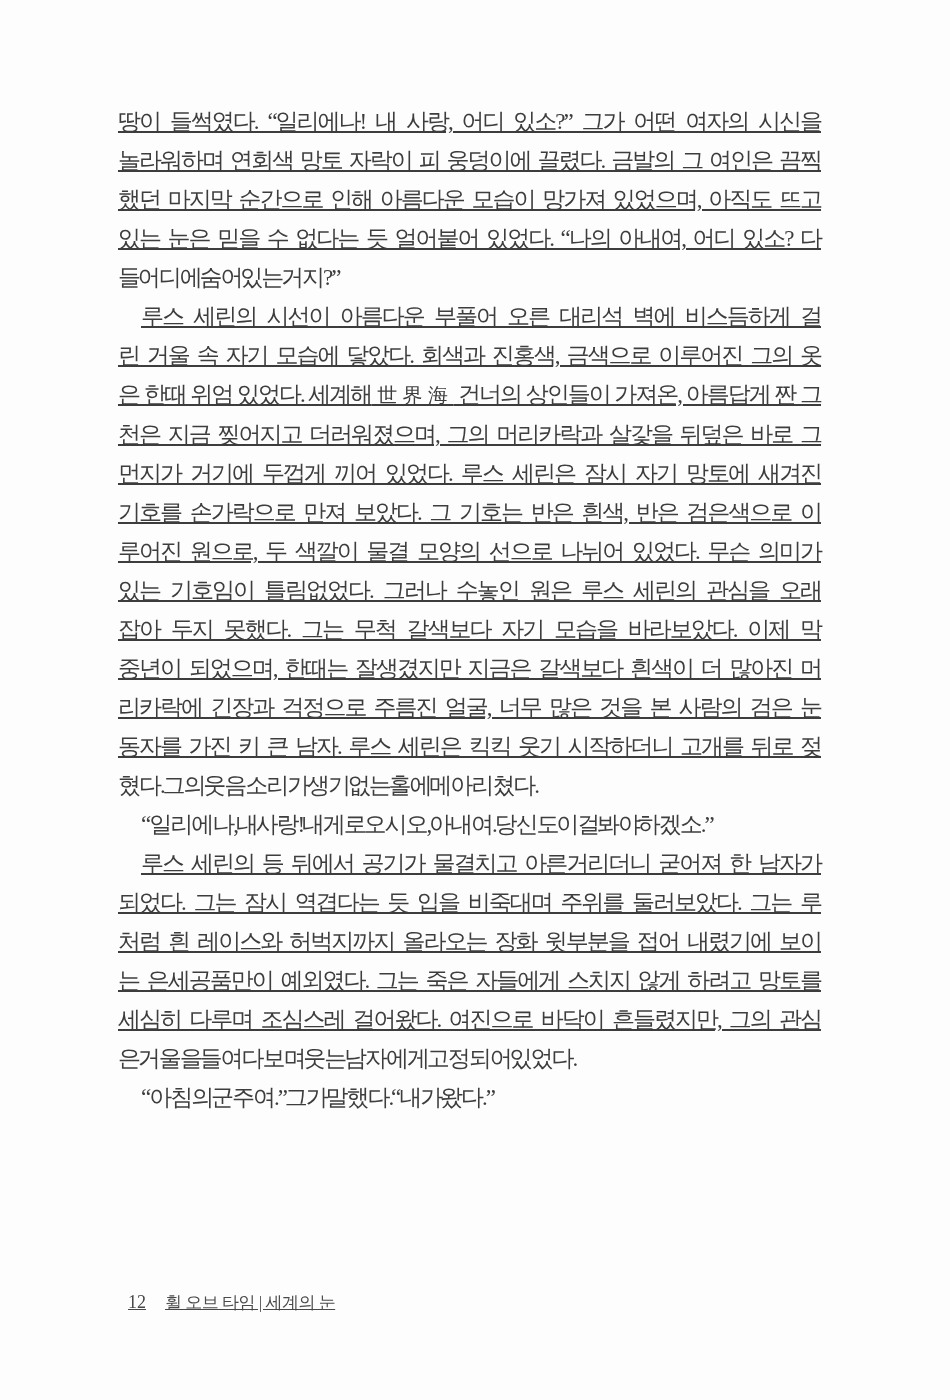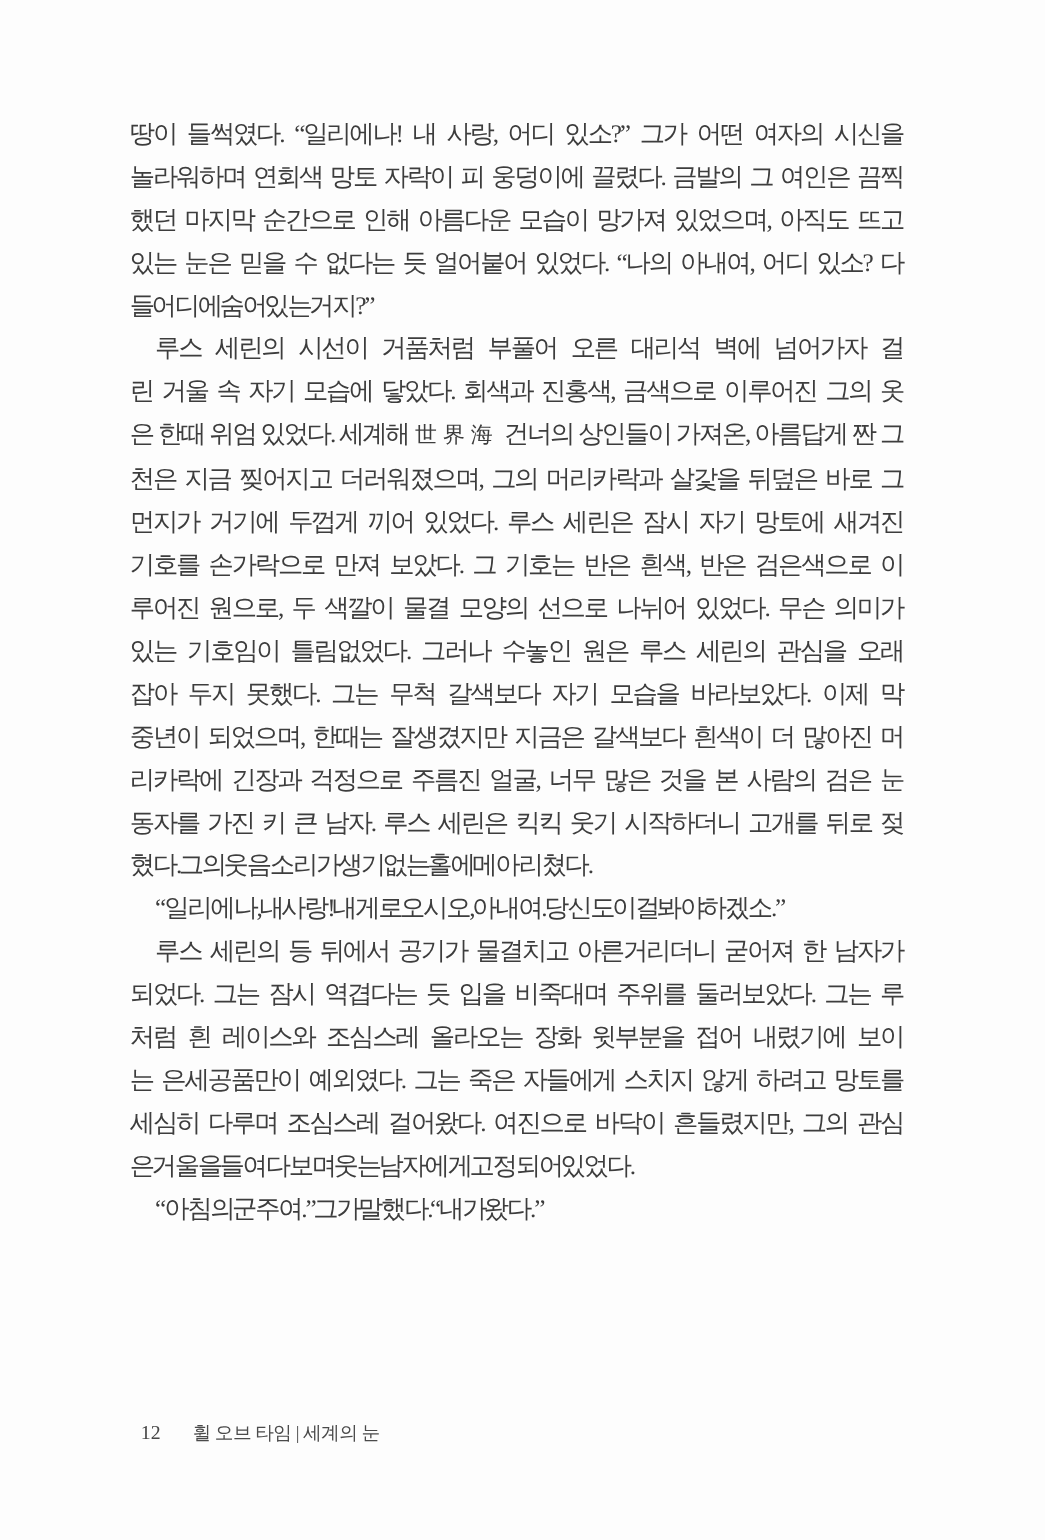--- a/index.html
+++ b/index.html
@@ -31,74 +31,76 @@
     font-weight: 400;
   }
   .line {
     text-align: right;
     text-align-last: left;
     min-height: 39px;
   }
   .line.just {
     text-align: justify;
     text-align-last: justify;
+    text-decoration: underline;
   }
   .line.indent {
     text-indent: 23px;
   }
   .hanja {
     font-size: 20px;
     letter-spacing: -0.5px;
   }
   .footer {
     position: absolute;
     left: 128px;
     top: 1291px;
     display: flex;
     align-items: baseline;
     color: #474747;
+    text-decoration: underline;
   }
   .pagenum {
     font-size: 18px;
     letter-spacing: 0;
   }
   .running-title {
-    margin-left: 29px;
+    margin-left: 19px;
     font-size: 17px;
     letter-spacing: -0.5px;
     color: #4a4a4a;
   }
 </style>
 </head>
 <body>
 
 <div class="page">
   <div class="text-block">
       <div class="line just">땅이 들썩였다. “일리에나! 내 사랑, 어디 있소?” 그가 어떤 여자의 시신을</div>
       <div class="line just">놀라워하며 연회색 망토 자락이 피 웅덩이에 끌렸다. 금발의 그 여인은 끔찍</div>
       <div class="line just">했던 마지막 순간으로 인해 아름다운 모습이 망가져 있었으며, 아직도 뜨고</div>
       <div class="line just">있는 눈은 믿을 수 없다는 듯 얼어붙어 있었다. “나의 아내여, 어디 있소? 다</div>
       <div class="line">들 어디에 숨어 있는 거지?”</div>
-      <div class="line just indent">루스 세린의 시선이 거품처럼 부풀어 오른 대리석 벽에 넘어가자 걸</div>
+      <div class="line just indent">루스 세린의 시선이 아름다운 부풀어 오른 대리석 벽에 비스듬하게 걸</div>
       <div class="line just">린 거울 속 자기 모습에 닿았다. 회색과 진홍색, 금색으로 이루어진 그의 옷</div>
       <div class="line just">은 한때 위엄 있었다. 세계해<span class="hanja">世界海</span> 건너의 상인들이 가져온, 아름답게 짠 그</div>
       <div class="line just">천은 지금 찢어지고 더러워졌으며, 그의 머리카락과 살갗을 뒤덮은 바로 그</div>
       <div class="line just">먼지가 거기에 두껍게 끼어 있었다. 루스 세린은 잠시 자기 망토에 새겨진</div>
       <div class="line just">기호를 손가락으로 만져 보았다. 그 기호는 반은 흰색, 반은 검은색으로 이</div>
       <div class="line just">루어진 원으로, 두 색깔이 물결 모양의 선으로 나뉘어 있었다. 무슨 의미가</div>
       <div class="line just">있는 기호임이 틀림없었다. 그러나 수놓인 원은 루스 세린의 관심을 오래</div>
       <div class="line just">잡아 두지 못했다. 그는 무척 갈색보다 자기 모습을 바라보았다. 이제 막</div>
       <div class="line just">중년이 되었으며, 한때는 잘생겼지만 지금은 갈색보다 흰색이 더 많아진 머</div>
       <div class="line just">리카락에 긴장과 걱정으로 주름진 얼굴, 너무 많은 것을 본 사람의 검은 눈</div>
       <div class="line just">동자를 가진 키 큰 남자. 루스 세린은 킥킥 웃기 시작하더니 고개를 뒤로 젖</div>
       <div class="line">혔다. 그의 웃음소리가 생기 없는 홀에 메아리쳤다.</div>
       <div class="line indent">“일리에나, 내 사랑! 내게로 오시오, 아내여. 당신도 이걸 봐야 하겠소.”</div>
       <div class="line just indent">루스 세린의 등 뒤에서 공기가 물결치고 아른거리더니 굳어져 한 남자가</div>
       <div class="line just">되었다. 그는 잠시 역겹다는 듯 입을 비죽대며 주위를 둘러보았다. 그는 루</div>
-      <div class="line just">처럼 흰 레이스와 조심스레 올라오는 장화 윗부분을 접어 내렸기에 보이</div>
+      <div class="line just">처럼 흰 레이스와 허벅지까지 올라오는 장화 윗부분을 접어 내렸기에 보이</div>
       <div class="line just">는 은세공품만이 예외였다. 그는 죽은 자들에게 스치지 않게 하려고 망토를</div>
       <div class="line just">세심히 다루며 조심스레 걸어왔다. 여진으로 바닥이 흔들렸지만, 그의 관심</div>
       <div class="line">은 거울을 들여다보며 웃는 남자에게 고정되어 있었다.</div>
       <div class="line indent">“아침의 군주여.” 그가 말했다. “내가 왔다.”</div>
     </div>
   <div class="footer">
     <span class="pagenum">12</span>
     <span class="running-title">휠 오브 타임 | 세계의 눈</span>
   </div>
 </div>

